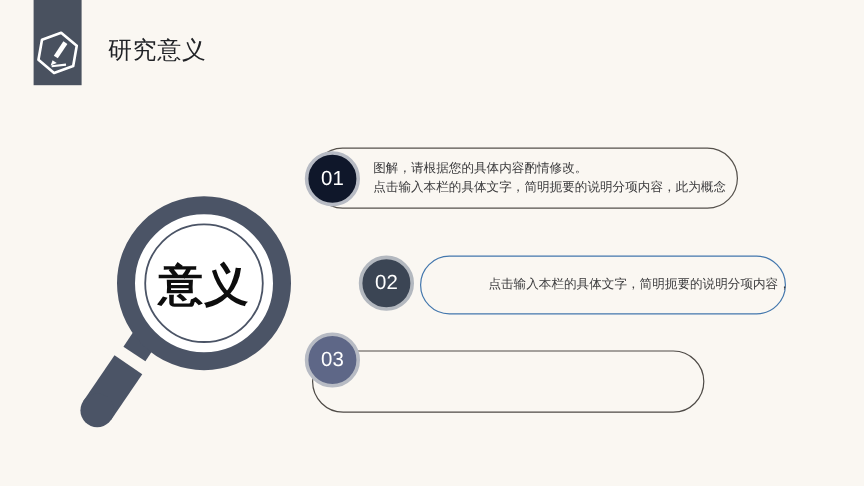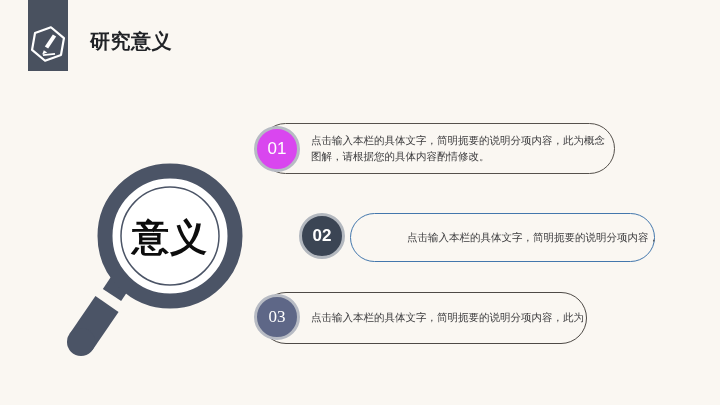--- a/index.html
+++ b/index.html
@@ -2,21 +2,21 @@
 <html style="--badge: #49515f; --glass: #4b5466;"><head>
 <meta charset="utf-8">
 <style>
   html,body{margin:0;padding:0;}
   body{font-family:"Liberation Sans","DejaVu Sans",sans-serif;}
   .slide{position:relative;width:720px;height:405px;overflow:hidden;background:#faf7f2;}
 
   
   .badge{position:absolute;left:28px;top:0;width:40px;height:71px;background:var(--badge,#49515f);}
   .badge svg{position:absolute;left:0;top:0;}
-  .title{position:absolute;left:90px;top:28px;margin:0;font-size:20px;font-weight:bold;
+  .title{position:absolute;left:90px;top:28px;margin:0;font-size:20px;font-weight:normal;
          color:#212327;letter-spacing:.5px;}
 
   
   .mag{position:absolute;left:55px;top:150px;}
   .gstroke{stroke:var(--glass,#4b5466);}
   .gfill{fill:var(--glass,#4b5466);}
   .maglabel{fill:#0d0d0d;font-weight:bold;font-size:37px;letter-spacing:1px;
             font-family:"Liberation Sans","DejaVu Sans",sans-serif;}
 
   
@@ -25,21 +25,21 @@
   .p1{left:260px;top:123px;width:355px;height:51px;padding-left:50px;}
   .p2{left:302px;top:213px;width:305px;height:49px;padding-left:56px;}
   .p3{left:260px;top:292px;width:327px;height:52px;padding-left:50px;}
   .lines{font-size:10.5px;line-height:15.5px;color:#3b3b3d;white-space:nowrap;}
 
   
   .numc{position:absolute;width:40px;height:40px;border-radius:50%;border:3px solid #b7bbc4;
         display:flex;align-items:center;justify-content:center;color:#ffffff;font-size:17px;}
   .c1{left:254px;top:126px;}
   .c2{left:299px;top:213px;}
-  .c3{left:254px;top:294px;font-family:Liberation Serif, serif;}
+  .c3{left:254px;top:277px;}
 </style>
 </head>
 <body>
 
 <div class="slide" style="background: rgb(250, 247, 242);">
 
   <div class="badge">
     <svg width="40" height="71" viewBox="0 0 40 71">
       <g transform="rotate(10 20 44)">
         <polygon points="20,27 34.7,35.5 34.7,52.5 20,61 5.3,52.5 5.3,35.5" fill="none" stroke="#ffffff" stroke-width="2.2" stroke-linejoin="round"></polygon>
@@ -58,39 +58,38 @@
     <line class="gstroke" x1="52" y1="154" x2="26" y2="192" stroke-width="28"></line>
     <circle class="gfill" cx="26" cy="192" r="14"></circle>
 
     <circle class="gstroke" cx="115" cy="86" r="65" fill="#ffffff" stroke-width="15"></circle>
     <circle class="gstroke" cx="115" cy="86" r="49" fill="none" stroke-width="1.5"></circle>
     <text class="maglabel" x="115" y="100" text-anchor="middle">意义</text>
   </svg>
 
   <div class="pill p1" style="border-color: rgb(85, 81, 76);">
     <div class="lines">
+      <div>图解，请根据您的具体内容酌情修改。</div>
       <div>点击输入本栏的具体文字，简明扼要的说明分项内容，此为概念</div>
-      <div>图解，请根据您的具体内容酌情修改。</div>
     </div>
   </div>
-  <div class="numc c1" style="background: #d946ef; border-color: rgb(183, 187, 196);">
+  <div class="numc c1" style="background: #0f172a; border-color: rgb(183, 187, 196);">
     <span>01</span>
   </div>
 
   <div class="pill p2" style="border-color: rgb(67, 119, 173); margin-left: 48px;">
     <div class="lines">
       <div>点击输入本栏的具体文字，简明扼要的说明分项内容，</div>
     </div>
   </div>
-  <div class="numc c2" style="background: rgb(59, 69, 84); border-color: rgb(179, 184, 191); font-weight: bold;">
+  <div class="numc c2" style="background: rgb(59, 69, 84); border-color: rgb(179, 184, 191);">
     <span>02</span>
   </div>
 
   <div class="pill p3" style="border-color: rgb(78, 74, 70);">
     <div class="lines">
-      <div>点击输入本栏的具体文字，简明扼要的说明分项内容，此为</div>
     </div>
   </div>
   <div class="numc c3" style="background: rgb(94, 103, 135); border-color: rgb(183, 187, 196);">
     <span>03</span>
   </div>
 
 </div>
 
 </body></html>

